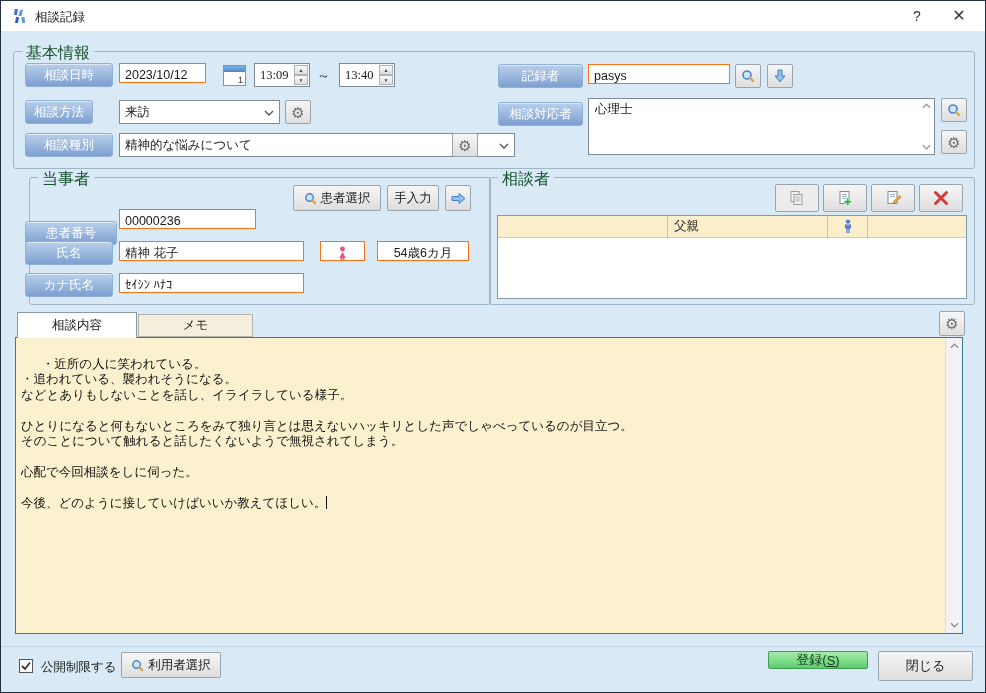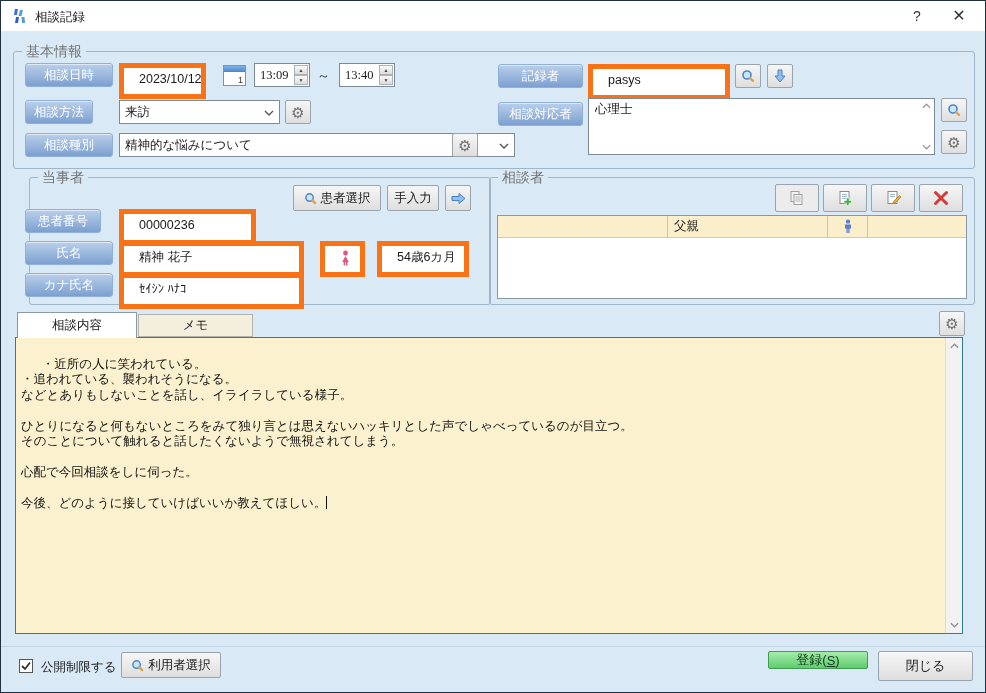--- a/index.html
+++ b/index.html
@@ -11,29 +11,29 @@
   
   .titlebar { position:absolute; left:0; top:0; width:100%; height:30px; background:#ffffff; }
   .titlebar .app-icon { position:absolute; left:10px; top:7px; width:16px; height:16px; }
   .titlebar .title { position:absolute; left:34px; top:8px; font-size:12.5px; color:#222; }
   .tb-btn { position:absolute; top:0; width:40px; height:30px; text-align:center; line-height:30px; font-size:14px; color:#333; cursor:default; }
   .tb-help { right:48px; }
   .tb-close { right:6px; font-size:16px; }
 
   
   .groupbox { position:absolute; border:1px solid #9fb6c9; border-radius:3px; }
-  .groupbox > .gb-label { position:absolute; top:-9px; left:8px; background:#d9eaf6; padding:0 4px; font-size:14px; color:#737373; }
+  .groupbox > .gb-label { position:absolute; top:-9px; left:8px; background:#d9eaf6; padding:0 4px; font-size:16px; color:#14532d; }
 
   
   .label-btn { position:absolute; height:24px; border:1px solid #8fb0d8; border-radius:3px;
     background:linear-gradient(#b9d0ea,#7d9fd0); color:#ffffff; text-align:center; line-height:22px; font-size:12.5px;
     box-shadow:inset 0 1px 0 rgba(255,255,255,.55); }
 
   
-  .tbox { position:absolute; height:36px; background:#ffffff; border:5px solid #f97316; padding:0 15px; line-height:22px; font-size:12.5px; overflow:hidden; white-space:nowrap; }
+  .tbox { position:absolute; height:20px; background:#ffffff; border:1px solid #f97316; padding:0 5px; line-height:22px; font-size:12.5px; overflow:hidden; white-space:nowrap; }
   .tarea { position:absolute; background:#ffffff; border:1px solid #7d8b98; padding:2px 6px; font-size:12.5px; line-height:16px; }
 
   
   .btn { position:absolute; background:linear-gradient(#f6f6f6,#dedede); border:1px solid #9aa4ad; border-radius:2px;
     display:flex; align-items:center; justify-content:center; gap:4px; font-size:12.5px; color:#1a1a1a; }
   .btn.disabled { background:#ececec; }
 
   .gear-glyph { font-size:15px; color:#6f6f6f; line-height:1; }
 
   
@@ -187,21 +187,21 @@
     </svg>
     <span>患者選択</span>
   </div>
   <div class="btn" style="left:386px; top:184px; width:52px; height:26px;">手入力</div>
   <div class="btn" style="left:444px; top:184px; width:26px; height:26px;">
     <svg width="15" height="13" viewBox="0 0 15 13">
       <path d="M1 4.5 L8 4.5 L8 1.5 L14 6.5 L8 11.5 L8 8.5 L1 8.5 Z" fill="#8fc0ee" stroke="#4a7fc0" stroke-width="1"></path>
     </svg>
   </div>
 
-  <div class="label-btn" style="left:24px; top:208px; width:76px;">患者番号</div>
+  <div class="label-btn" style="left:24px; top:220px; width:92px;">患者番号</div>
   <div class="tbox" style="left:118px; top:208px; width:137px;">00000236</div>
 
   <div class="label-btn" style="left:24px; top:240px; width:88px;">氏名</div>
   <div class="tbox" style="left:118px; top:240px; width:185px;">精神 花子</div>
   <div class="tbox" style="left:319px; top:240px; width:45px; text-align:center;">
     <svg width="11" height="16" viewBox="0 0 11 16" style="vertical-align:middle;">
       <circle cx="5.5" cy="3" r="2.4" fill="#e8537a"></circle>
       <path d="M5.5 6 L8.8 12 L2.2 12 Z" fill="#e8537a"></path>
       <rect x="3.6" y="12" width="1.5" height="3.4" fill="#e8537a"></rect>
       <rect x="5.9" y="12" width="1.5" height="3.4" fill="#e8537a"></rect>

